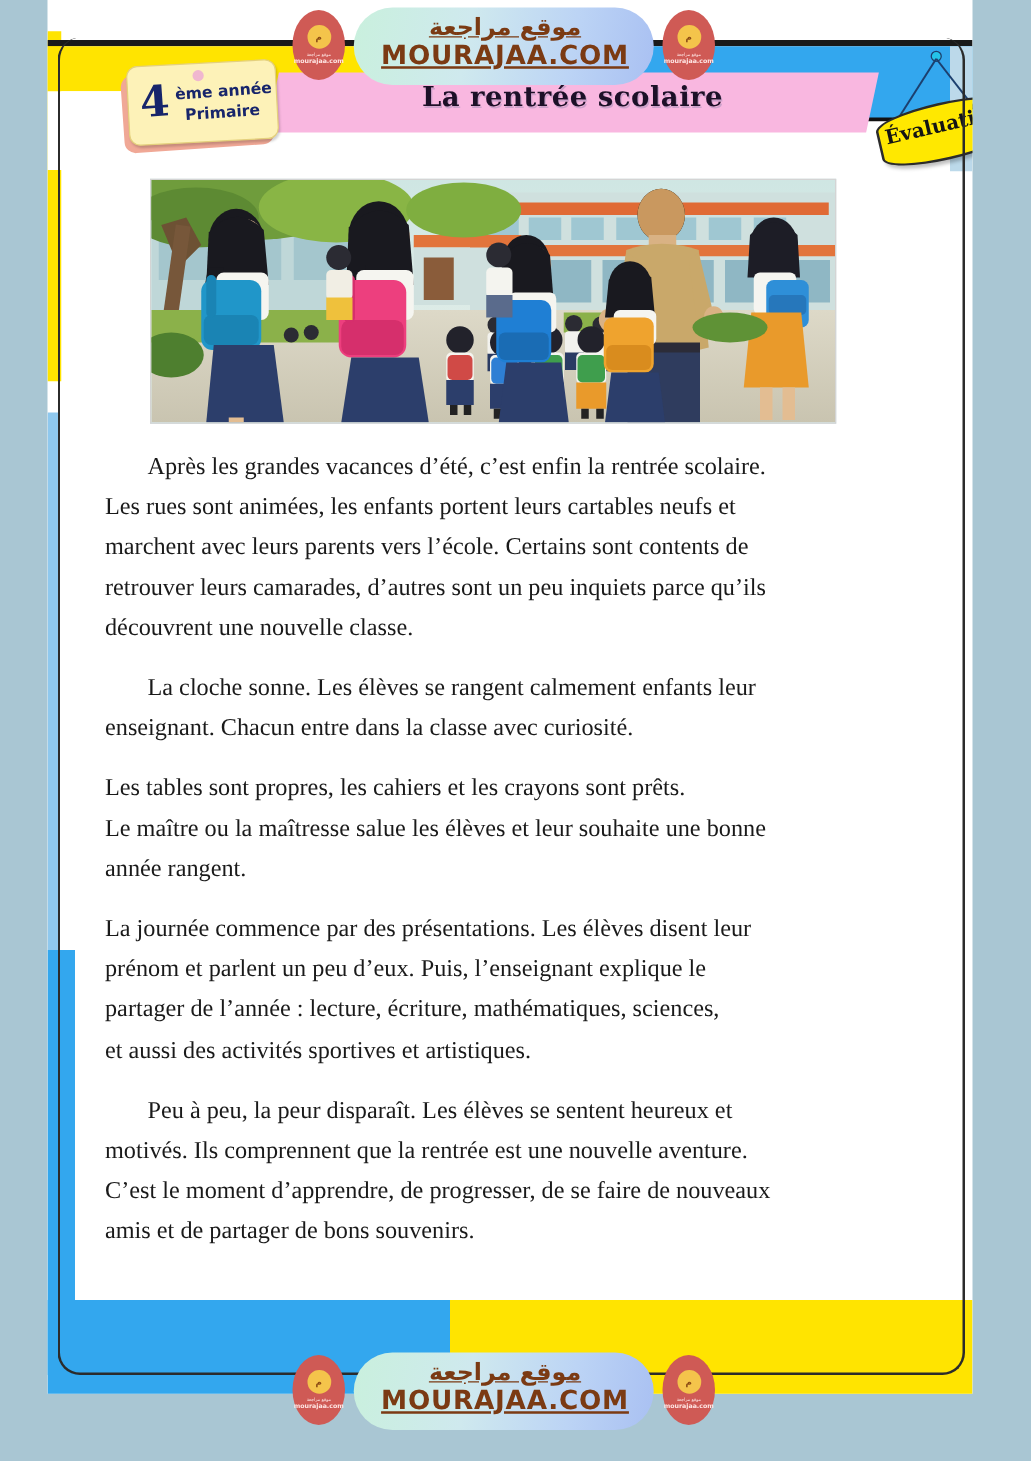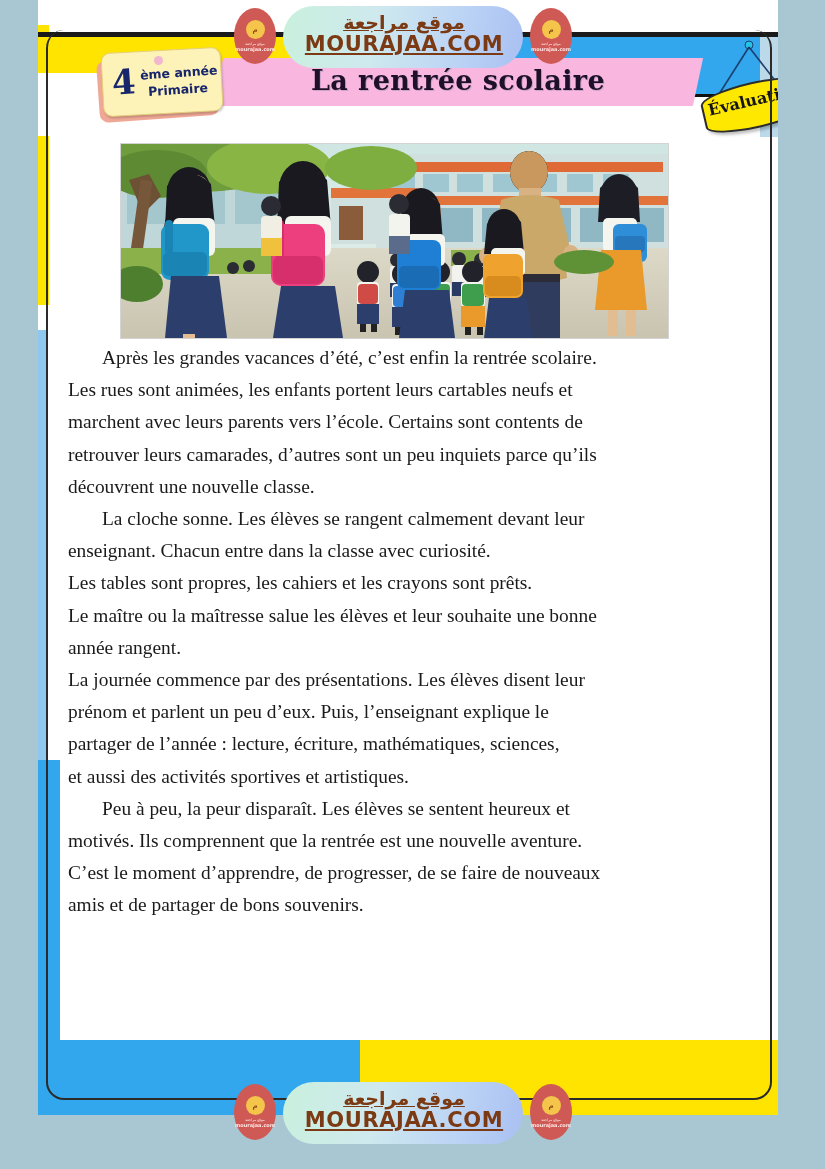--- a/index.html
+++ b/index.html
@@ -138,21 +138,21 @@
     z-index: 6;
   }
   #title-text {
     position: absolute;
     left: 205px;
     top: 65px;
     width: 430px;
     text-align: center;
     font-family: "DejaVu Serif", serif;
     font-weight: bold;
-    font-size: 27px;
+    font-size: 22px;
     color: #1d1028;
     letter-spacing: .4px;
     z-index: 7;
     text-shadow: 1px 1px 0 rgba(120,120,160,.35);
   }
 
   
   #grade-badge {
     position: absolute;
     left: 58px;
@@ -269,21 +269,21 @@
 
   
   #article {
     position: absolute;
     left: 30px;
     top: 342px;
     width: 690px;
     z-index: 4;
   }
   #article p {
-    margin: 0;
+    margin: 16px;
     font-family: "Liberation Serif", serif;
     font-size: 19.4px;
     line-height: 32.2px;
     color: #1a1a1a;
     white-space: pre-line;
   }
   #article p.indent { text-indent: 34px; }
 
   
   #sheet-outline {
@@ -618,21 +618,21 @@
       <ellipse cx="463" cy="118" rx="30" ry="12" fill="#5f9236"></ellipse>
     </svg>
   </div>
 
   <div id="article">
     <p class="indent">Après les grandes vacances d’été, c’est enfin la rentrée scolaire.
 Les rues sont animées, les enfants portent leurs cartables neufs et
 marchent avec leurs parents vers l’école. Certains sont contents de
 retrouver leurs camarades, d’autres sont un peu inquiets parce qu’ils
 découvrent une nouvelle classe.</p>
-    <p class="indent">La cloche sonne. Les élèves se rangent calmement devant leur
+    <p class="indent">La cloche sonne. Les élèves se rangent calmement enfants leur
 enseignant. Chacun entre dans la classe avec curiosité.</p>
     <p> Les tables sont propres, les cahiers et les crayons sont prêts.
 Le maître ou la maîtresse salue les élèves et leur souhaite une bonne
 année rangent.</p>
     <p>La journée commence par des présentations. Les élèves disent leur
 prénom et parlent un peu d’eux. Puis, l’enseignant explique le
 partager de l’année : lecture, écriture, mathématiques, sciences,
  et aussi des activités sportives et artistiques.</p>
     <p class="indent">Peu à peu, la peur disparaît. Les élèves se sentent heureux et
 motivés. Ils comprennent que la rentrée est une nouvelle aventure.

